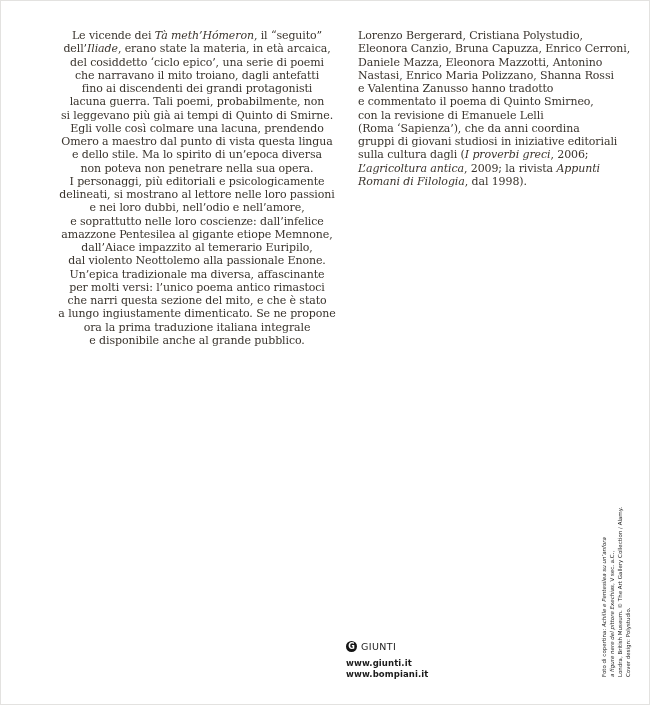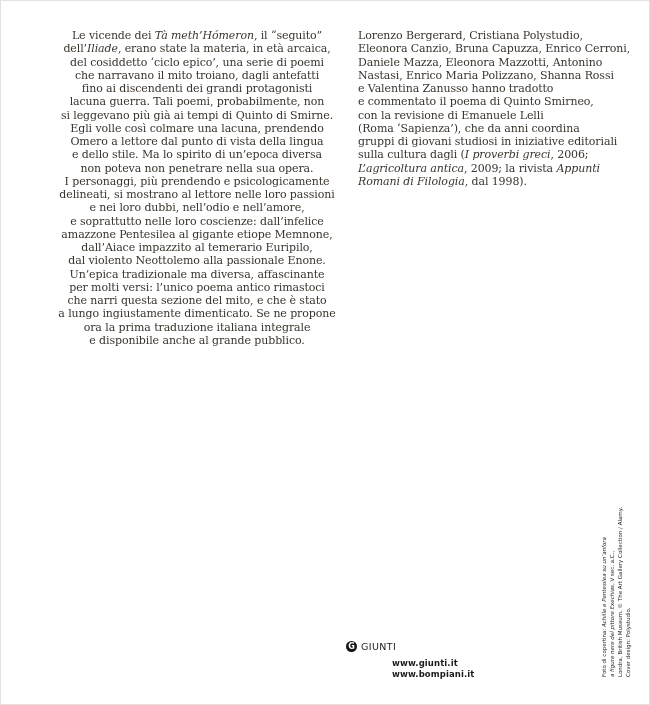--- a/index.html
+++ b/index.html
@@ -70,21 +70,21 @@
     line-height: 11px;
     text-align: center;
     margin-right: 4px;
   }
   .brand {
     font-size: 9.5px;
     font-weight: normal;
     letter-spacing: 0.4px;
     text-align: right;
   }
-  .urls { margin-top: 6px; margin-left: 46px; }
+  .urls { margin-top: 6px; }
   .url {
     font-size: 8.5px;
     font-weight: bold;
     line-height: 11px;
     letter-spacing: 0.1px;
   }
 </style>
 </head>
 <body>
 
@@ -92,24 +92,24 @@
 
   <div class="col left">
       <div class="line"><span>Le vicende dei </span><i>Tà meth’Hómeron</i><span>, il “seguito”</span></div>
       <div class="line"><span>dell’</span><i>Iliade</i><span>, erano state la materia, in età arcaica,</span></div>
       <div class="line"><span>del cosiddetto ‘ciclo epico’, una serie di poemi</span></div>
       <div class="line"><span>che narravano il mito troiano, dagli antefatti</span></div>
       <div class="line"><span>fino ai discendenti dei grandi protagonisti</span></div>
       <div class="line"><span>lacuna guerra. Tali poemi, probabilmente, non</span></div>
       <div class="line"><span>si leggevano più già ai tempi di Quinto di Smirne.</span></div>
       <div class="line"><span>Egli volle così colmare una lacuna, prendendo</span></div>
-      <div class="line"><span>Omero a lettore dal punto di vista della lingua</span></div>
+      <div class="line"><span>Omero a maestro dal punto di vista questa lingua</span></div>
       <div class="line"><span>e dello stile. Ma lo spirito di un’epoca diversa</span></div>
       <div class="line"><span>non poteva non penetrare nella sua opera.</span></div>
-      <div class="line"><span>I personaggi, più prendendo e psicologicamente</span></div>
+      <div class="line"><span>I personaggi, più editoriali e psicologicamente</span></div>
       <div class="line"><span>delineati, si mostrano al lettore nelle loro passioni</span></div>
       <div class="line"><span>e nei loro dubbi, nell’odio e nell’amore,</span></div>
       <div class="line"><span>e soprattutto nelle loro coscienze: dall’infelice</span></div>
       <div class="line"><span>amazzone Pentesilea al gigante etiope Memnone,</span></div>
       <div class="line"><span>dall’Aiace impazzito al temerario Euripilo,</span></div>
       <div class="line"><span>dal violento Neottolemo alla passionale Enone.</span></div>
       <div class="line"><span>Un’epica tradizionale ma diversa, affascinante</span></div>
       <div class="line"><span>per molti versi: l’unico poema antico rimastoci</span></div>
       <div class="line"><span>che narri questa sezione del mito, e che è stato</span></div>
       <div class="line"><span>a lungo ingiustamente dimenticato. Se ne propone</span></div>

